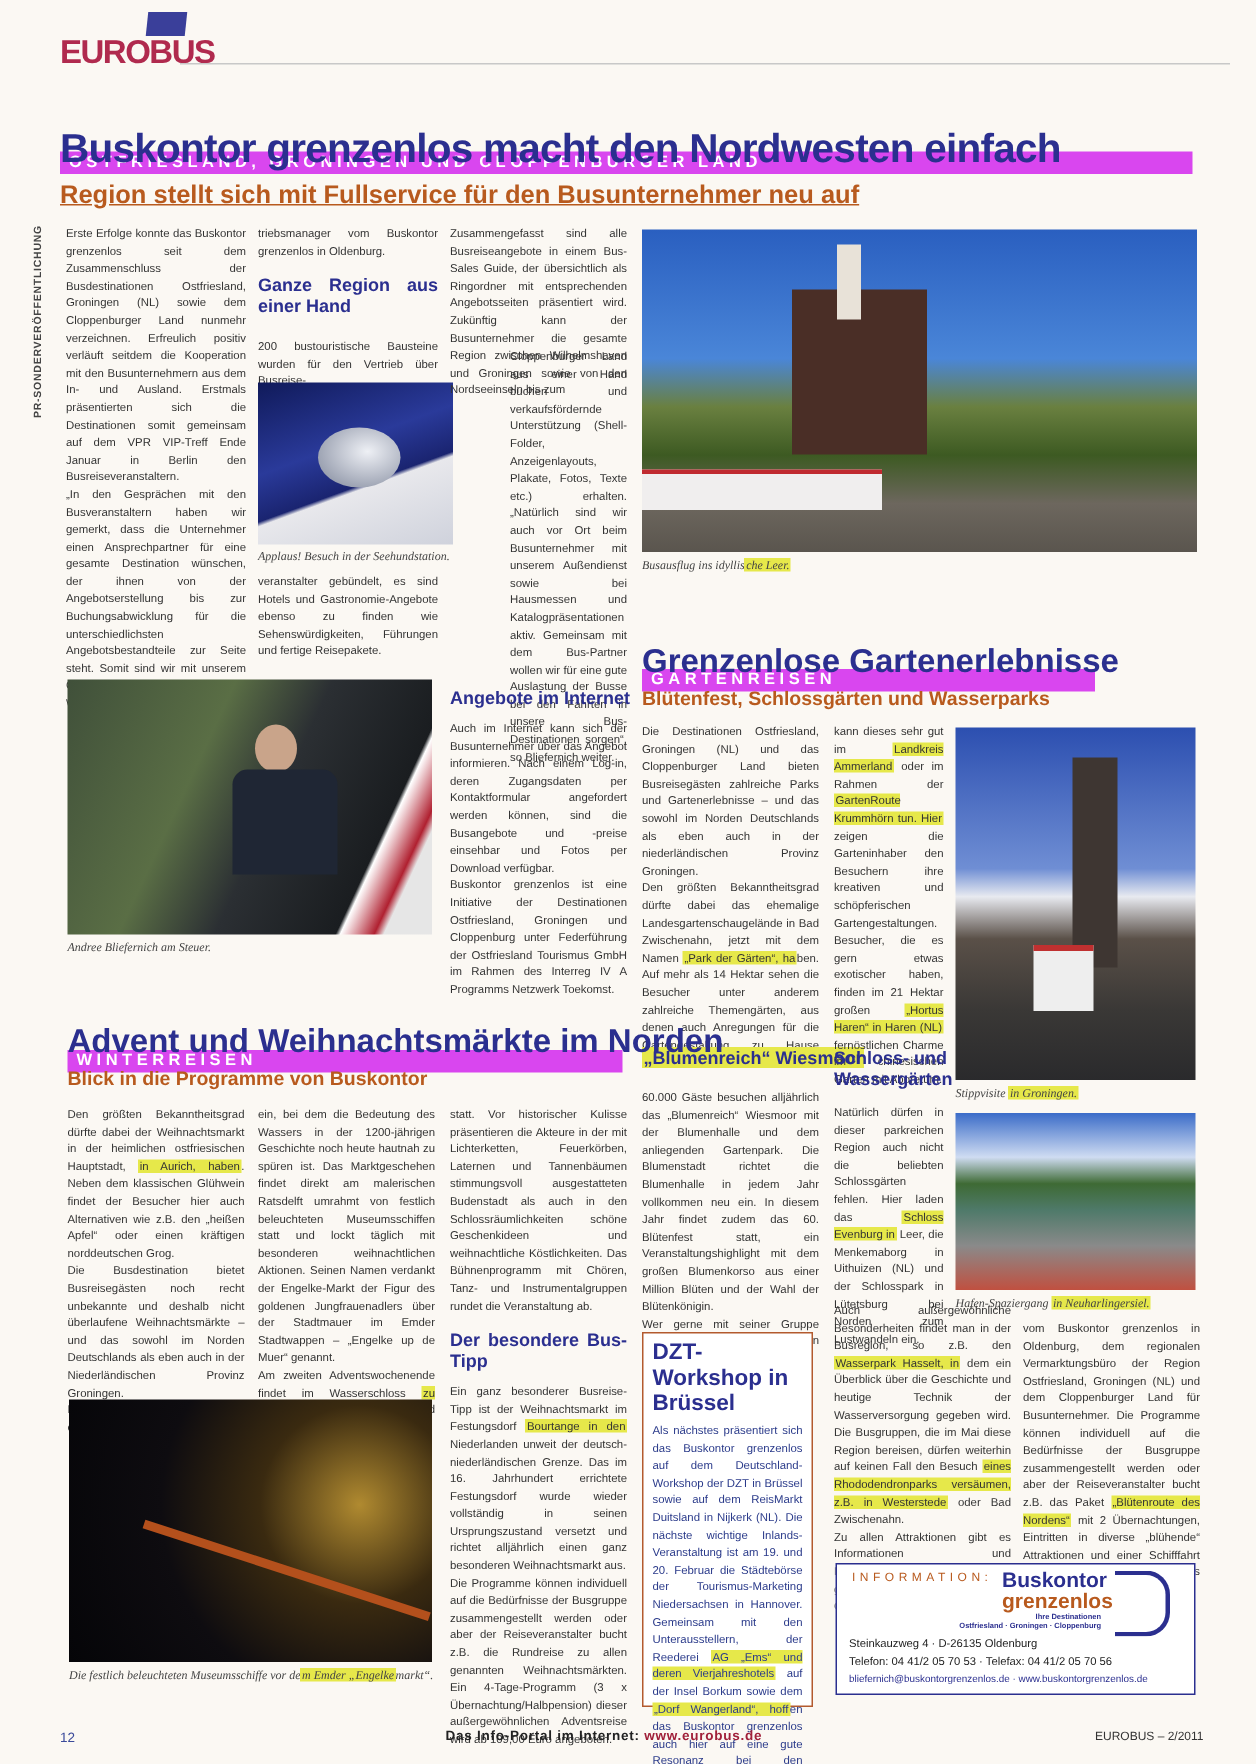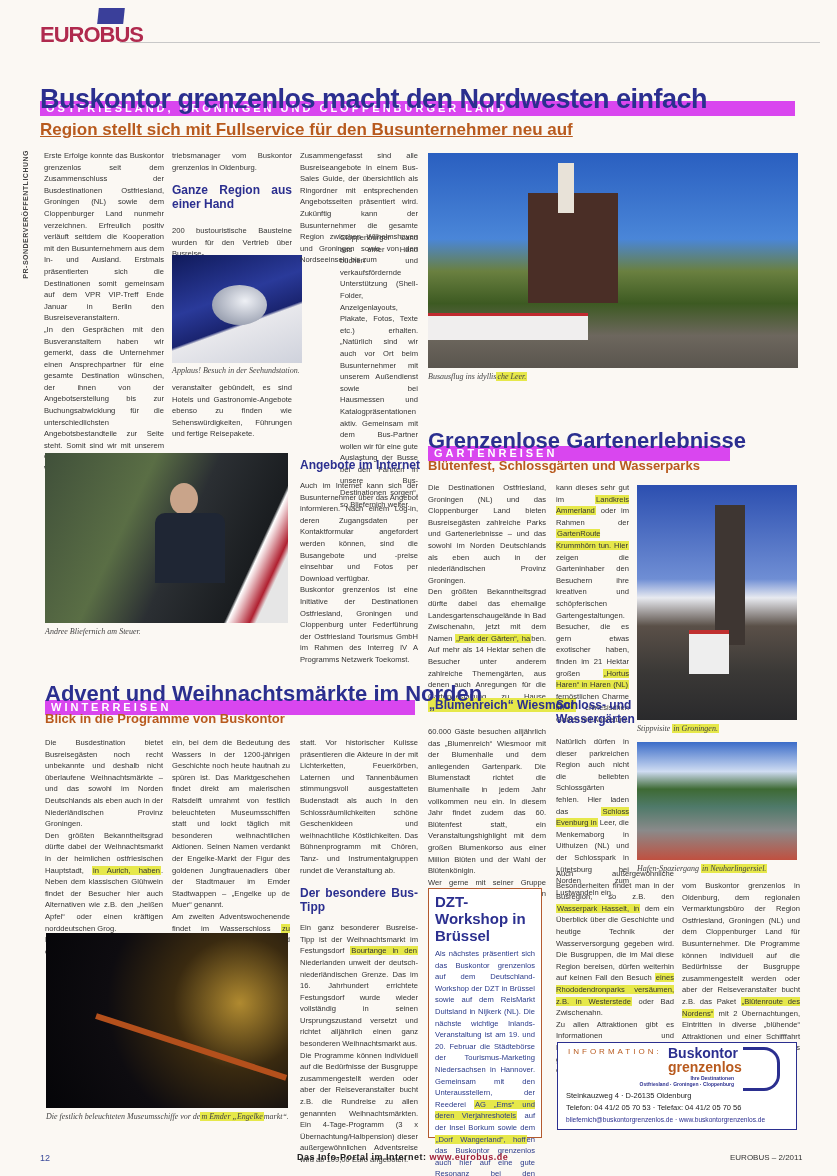--- a/index.html
+++ b/index.html
@@ -116,22 +116,22 @@
 </div>
 <div class="abs col" style="left:682px;top:880px;width:118px;">
   <span>vom Buskontor grenzenlos in Oldenburg, dem regionalen Vermarktungsbüro der Region Ostfriesland, Groningen (NL) und dem Cloppenburger Land für Busunternehmer. Die Programme können individuell auf die Bedürfnisse der Busgruppe zusammengestellt werden oder aber der Reiseveranstalter bucht z.B. das Paket </span><span class="hl">„Blütenroute des Nordens“</span><span> mit 2 Übernachtungen, Eintritten in diverse „blühende“ Attraktionen und einer Schifffahrt in Bad Zwischenahn zum Preis von 129,00 Euro.</span>
 </div>
 
 <div class="abs bar" style="left:45px;top:664px;width:370px;">WINTERREISEN</div>
 <h2 class="abs h2big" style="left:45px;top:681px;">Advent und Weihnachtsmärkte im Norden</h2>
 <h3 class="abs sub2" style="left:45px;top:711px;">Blick in die Programme von Buskontor</h3>
 
 <div class="abs col" style="left:45px;top:737px;width:118px;">
+  <p><span>Den größten Bekanntheitsgrad dürfte dabei der Weihnachtsmarkt in der heimlichen ostfriesischen Hauptstadt, </span><span class="hl">in Aurich, haben</span><span>. Neben dem klassischen Glühwein findet der Besucher hier auch Alternativen wie z.B. den „heißen Apfel“ oder einen kräftigen norddeutschen Grog.</span></p>
   <p>Die Busdestination bietet Busreisegästen noch recht unbekannte und deshalb nicht überlaufene Weihnachtsmärkte – und das sowohl im Norden Deutschlands als eben auch in der Niederländischen Provinz Groningen.</p>
-  <p><span>Den größten Bekanntheitsgrad dürfte dabei der Weihnachtsmarkt in der heimlichen ostfriesischen Hauptstadt, </span><span class="hl">in Aurich, haben</span><span>. Neben dem klassischen Glühwein findet der Besucher hier auch Alternativen wie z.B. den „heißen Apfel“ oder einen kräftigen norddeutschen Grog.</span></p>
   <p>Der Emder „Engelkemarkt“ lädt zu einem vorweihnachtlichen Bummel</p>
 </div>
 <div class="abs col" style="left:172px;top:737px;width:118px;">
   <p>ein, bei dem die Bedeutung des Wassers in der 1200-jährigen Geschichte noch heute hautnah zu spüren ist. Das Marktgeschehen findet direkt am malerischen Ratsdelft umrahmt von festlich beleuchteten Museumsschiffen statt und lockt täglich mit besonderen weihnachtlichen Aktionen. Seinen Namen verdankt der Engelke-Markt der Figur des goldenen Jungfrauenadlers über der Stadtmauer im Emder Stadtwappen – „Engelke up de Muer“ genannt.</p>
   <p><span>Am zweiten Adventswochenende findet im Wasserschloss </span><span class="hl">zu Dornum</span><span> das Fest der zehntausend Lichter</span></p>
 </div>
 <div class="abs col" style="left:300px;top:737px;width:118px;">
   <p>statt. Vor historischer Kulisse präsentieren die Akteure in der mit Lichterketten, Feuerkörben, Laternen und Tannenbäumen stimmungsvoll ausgestatteten Budenstadt als auch in den Schlossräumlichkeiten schöne Geschenkideen und weihnachtliche Köstlichkeiten. Das Bühnenprogramm mit Chören, Tanz- und Instrumentalgruppen rundet die Veranstaltung ab.</p>
   <div class="minihead" style="margin:10px 0 8px;">Der besondere Bus-Tipp</div>
   <p><span>Ein ganz besonderer Busreise-Tipp ist der Weihnachtsmarkt im Festungsdorf </span><span class="hl">Bourtange in den</span><span> Niederlanden unweit der deutsch-niederländischen Grenze. Das im 16. Jahrhundert errichtete Festungsdorf wurde wieder vollständig in seinen Ursprungszustand versetzt und richtet alljährlich einen ganz besonderen Weihnachtsmarkt aus.</span></p>

